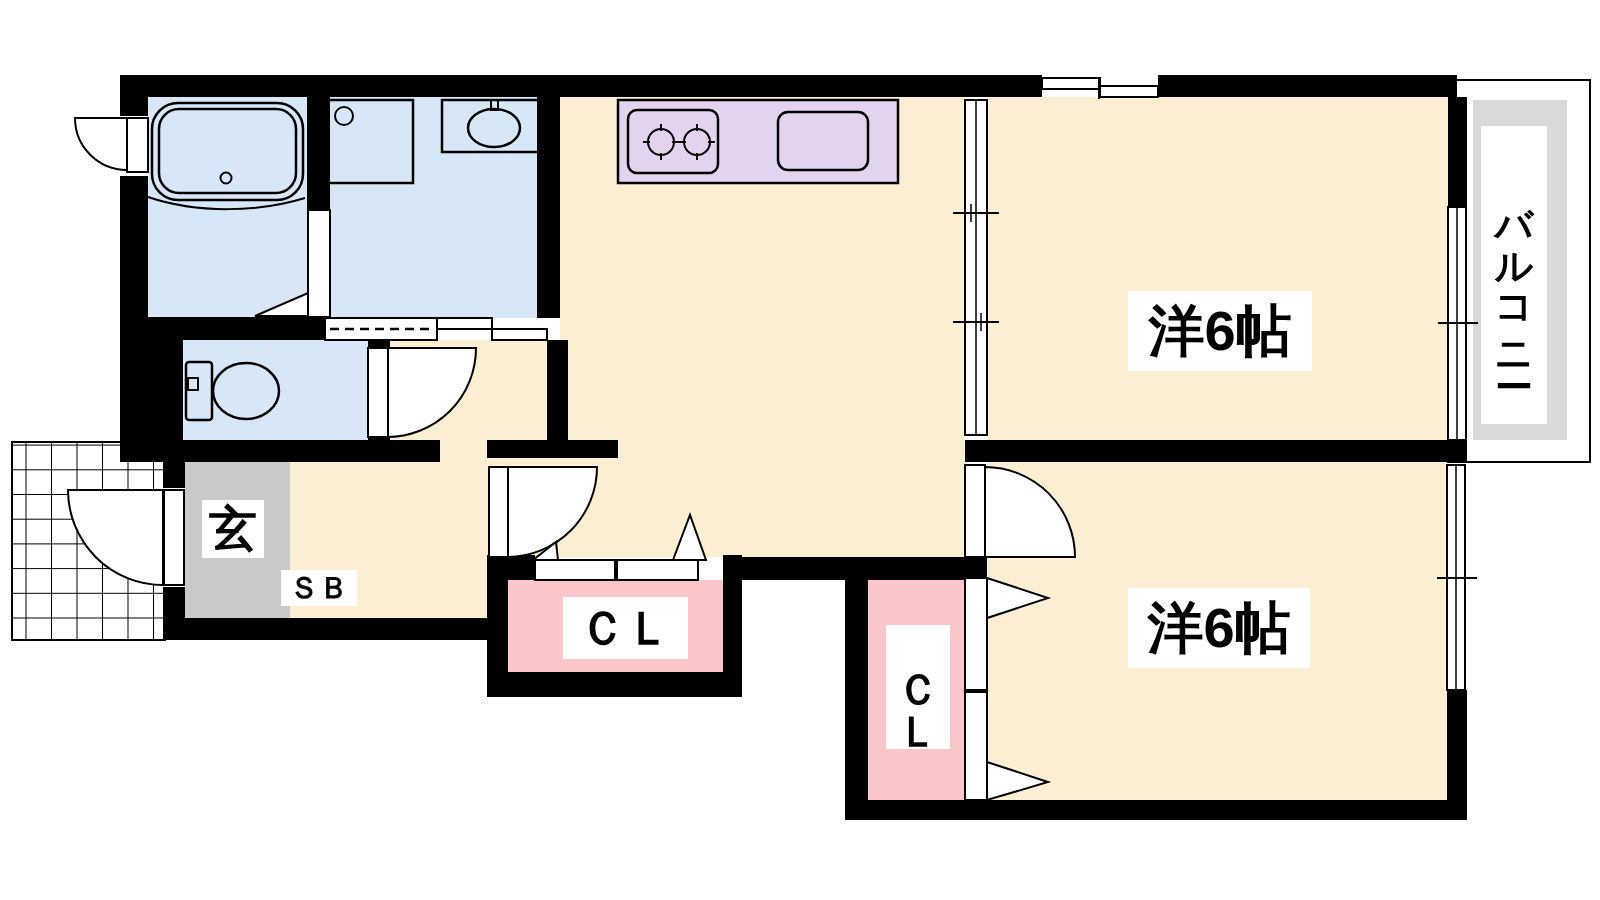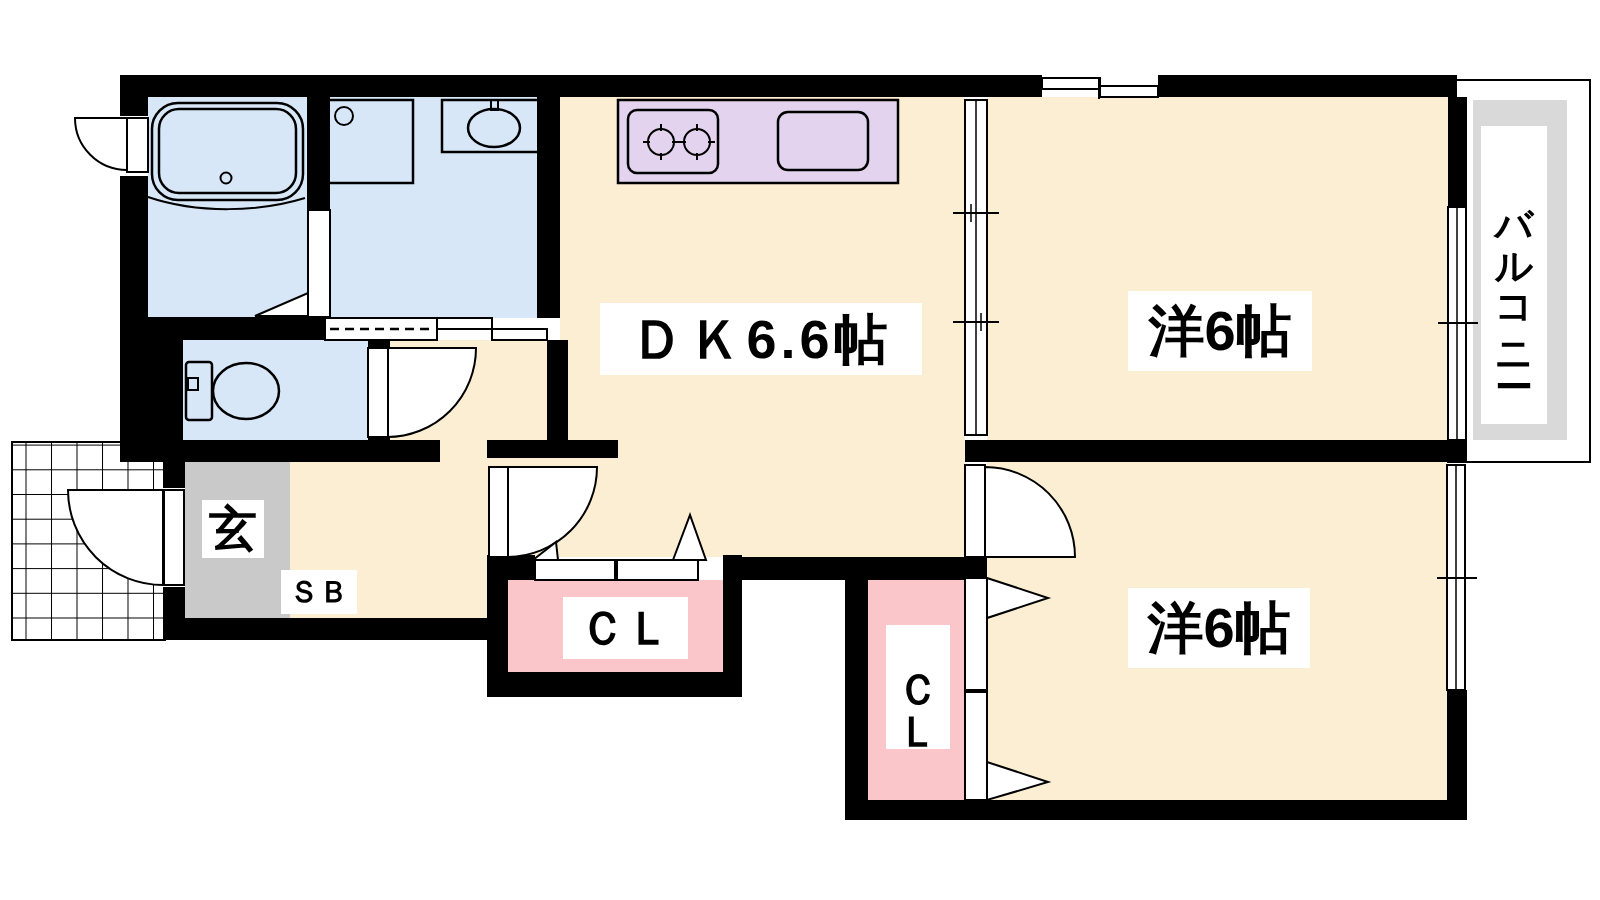--- a/index.html
+++ b/index.html
@@ -188,28 +188,27 @@
         <line x1="697" y1="124" x2="697" y2="131" stroke-width="2"></line>
             <line x1="697" y1="153" x2="697" y2="160" stroke-width="2"></line>
         <line x1="679" y1="142" x2="686" y2="142" stroke-width="2"></line>
             <line x1="708" y1="142" x2="715" y2="142" stroke-width="2"></line>
       </g>
       <rect x="778" y="112" width="90" height="58" rx="10" stroke-width="2.5"></rect>
     </g>
   </g>
 </svg>
 
-<div class="label" style="left:600px;top:303px;width:322px;height:72px;font-size:54px;letter-spacing:4px;">ＤＫ6.6帖</div>
 
 <div class="label" style="left:1128px;top:291px;width:184px;height:80px;font-size:56px;">洋6帖</div>
 
 <div class="label" style="left:1128px;top:588px;width:182px;height:80px;font-size:56px;">洋6帖</div>
 
 <div class="label vert" style="left:1481px;top:126px;width:66px;height:298px;font-size:38px;letter-spacing:3px;">バルコニー</div>
 
 <div class="label" style="left:202px;top:500px;width:62px;height:58px;font-size:48px;">玄</div>
 
-<div class="label" style="left:281px;top:570px;width:76px;height:44px;font-size:30px;">ＳＢ</div>
+<div class="label" style="left:281px;top:570px;width:76px;height:36px;font-size:30px;">ＳＢ</div>
 
 <div class="label" style="left:563px;top:597px;width:125px;height:62px;font-size:46px;">ＣＬ</div>
 
 <div class="label vert" style="left:886px;top:625px;width:64px;height:124px;font-size:42px;">ＣＬ</div>
 </div>
 
 </body></html>

